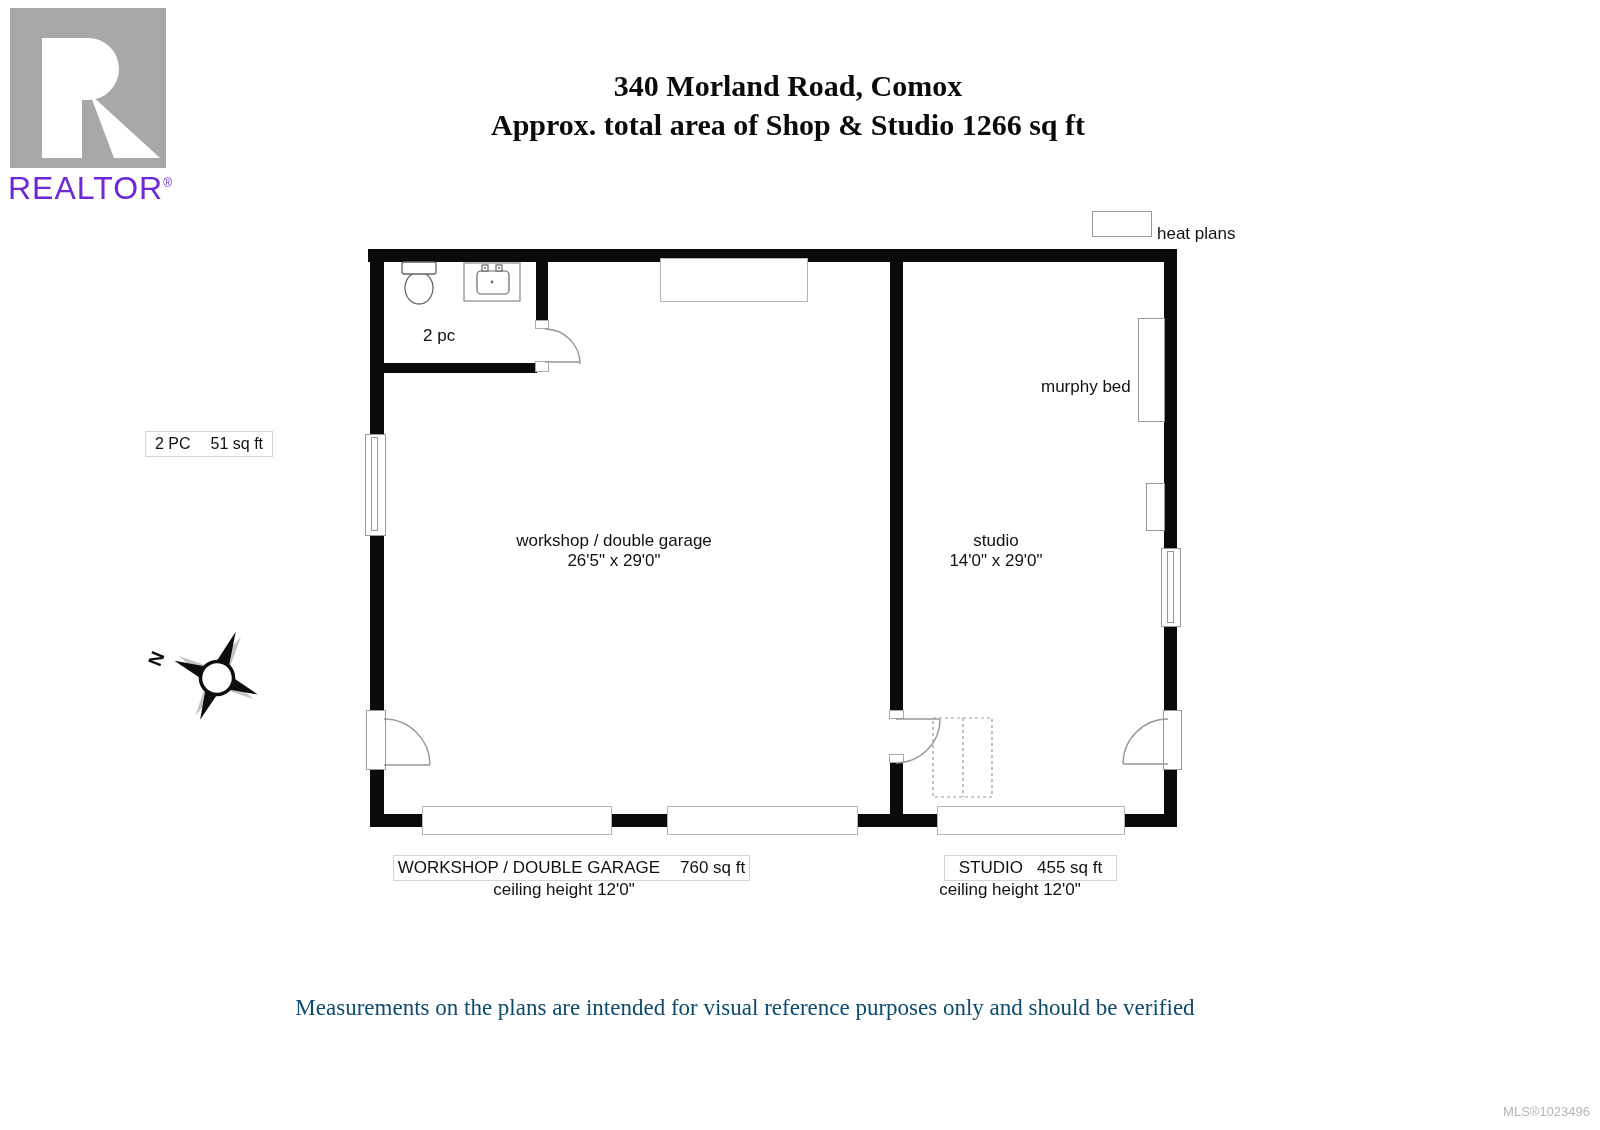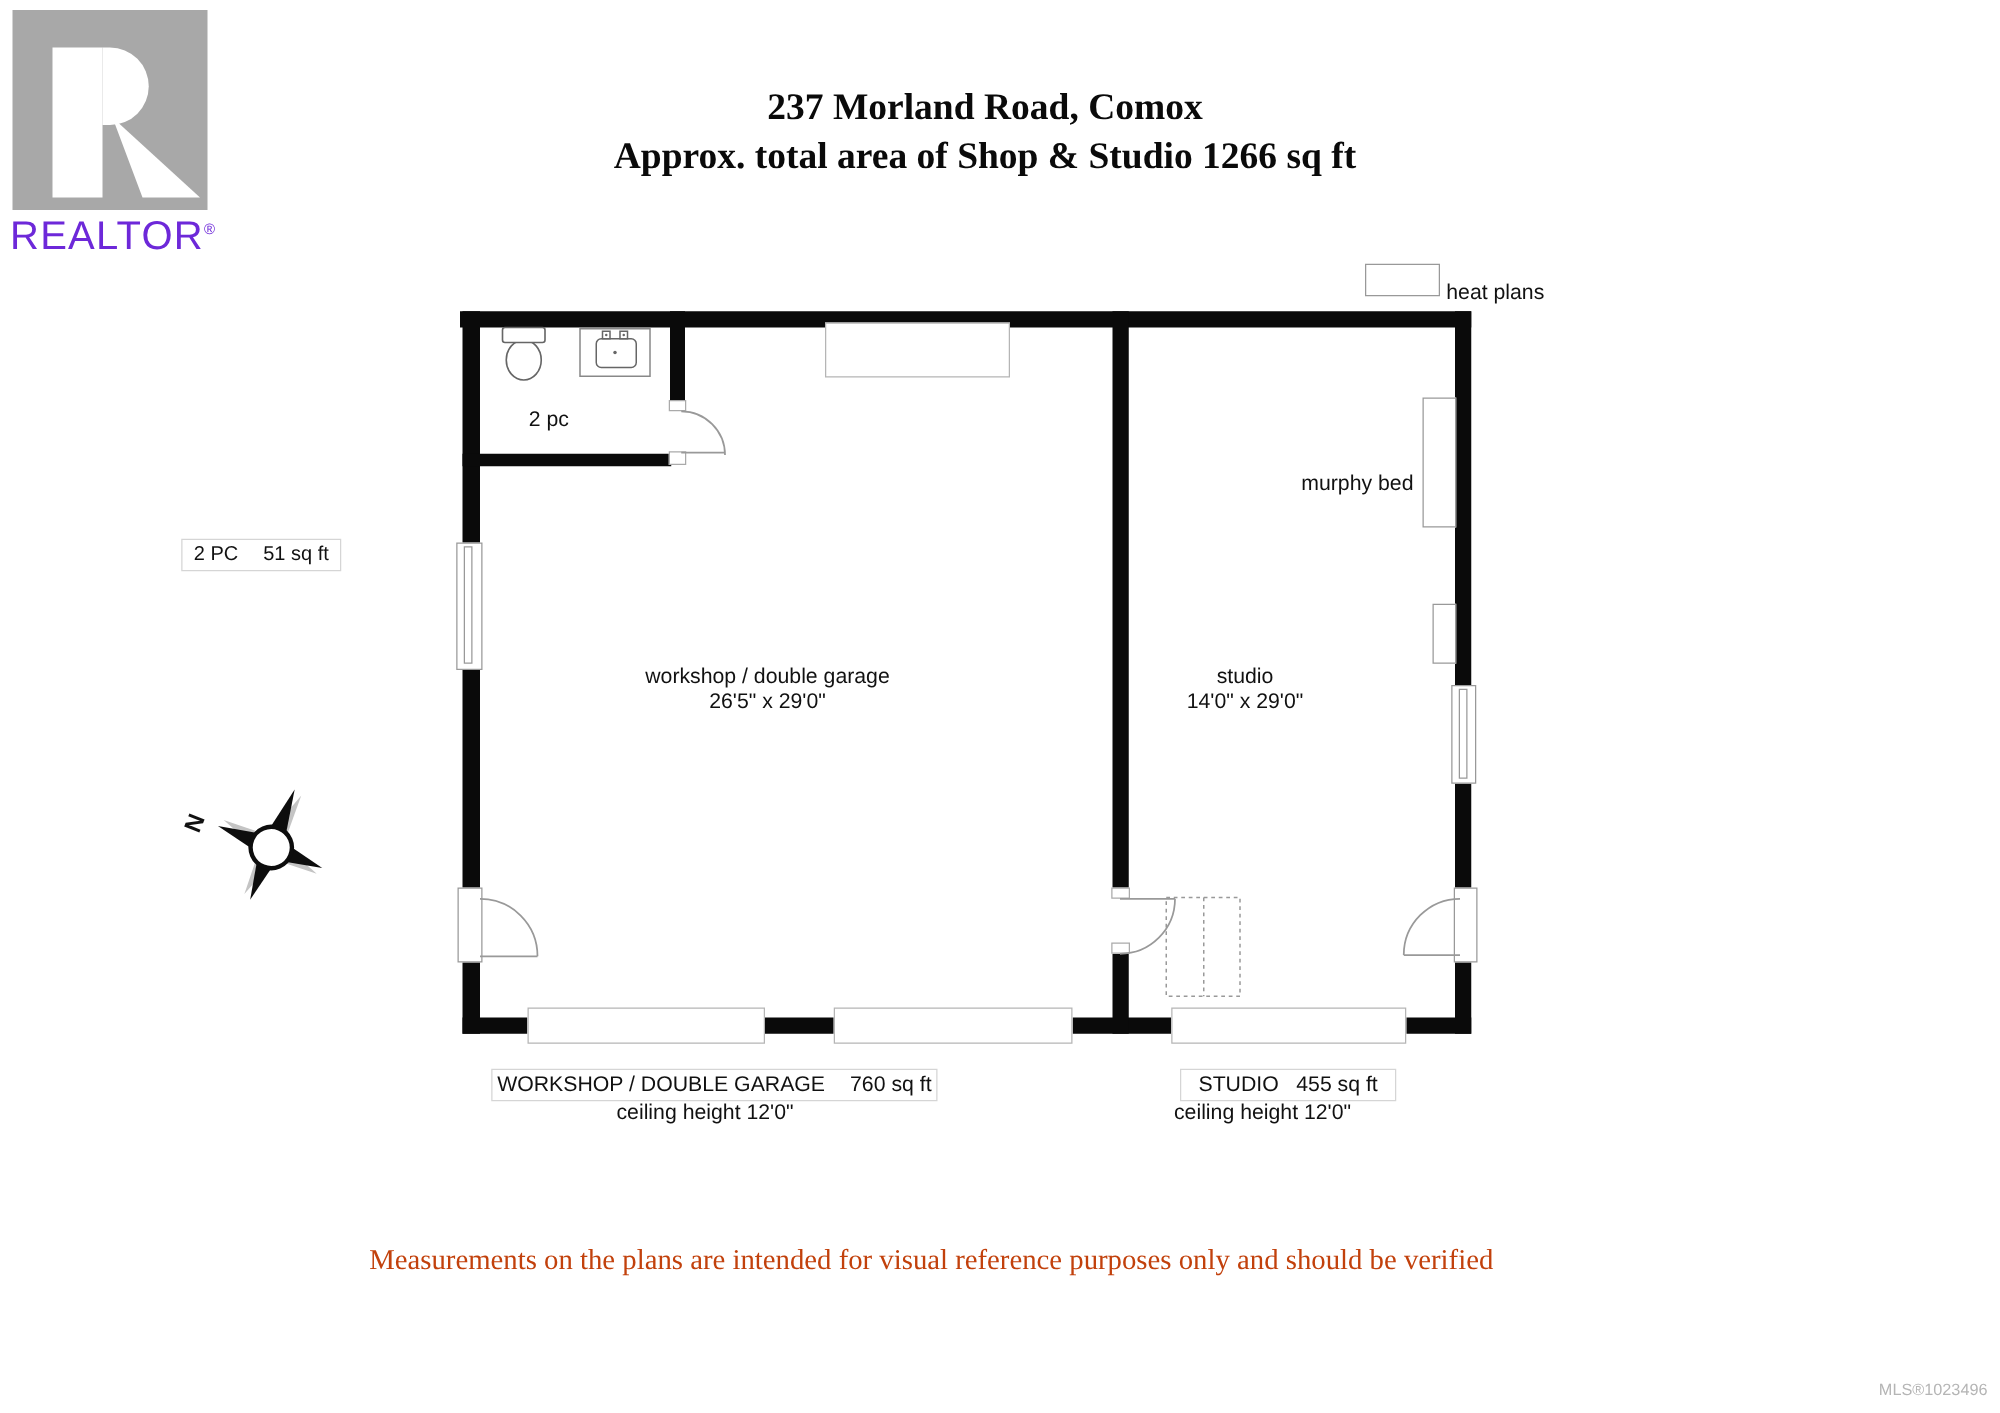--- a/index.html
+++ b/index.html
@@ -10,21 +10,21 @@
   .fixture.lt{border-color:#b5b5b5;}
   .jamb{position:absolute;background:#ffffff;border:1px solid #aaa;box-sizing:border-box;}
   .lbl{position:absolute;font-size:17px;line-height:20px;color:#111;white-space:nowrap;}
   .center{text-align:center;}
   .boxlbl{position:absolute;border:1px solid #d5d5d5;box-sizing:border-box;display:flex;
           align-items:center;justify-content:center;font-size:17px;color:#111;background:#fff;}
   .boxlbl .gap{display:inline-block;width:20px;}
   #title-block{position:absolute;left:8px;top:66px;width:1560px;text-align:center;
                font-family:"Liberation Serif",serif;font-weight:bold;font-size:30px;line-height:39px;color:#0a0a0a;}
   #disclaimer{position:absolute;left:0;top:995px;width:1490px;text-align:center;
-              font-family:"Liberation Serif",serif;font-size:23px;color:#c2410c;}
+              font-family:"Liberation Serif",serif;font-size:23px;color:#0c4a6e;}
   #mls{position:absolute;right:10px;top:1104px;font-size:13px;color:#b5b5b5;text-align:right;}
   #logo-box{position:absolute;left:10px;top:8px;width:156px;height:160px;background:#a8a8a8;}
   #logo-brand{position:absolute;left:8px;top:170px;width:175px;font-size:32px;letter-spacing:1px;
               color:#6d28d9;font-weight:400;}
   #logo-brand sup{font-size:12px;}
   #svg-overlay{position:absolute;left:0;top:0;pointer-events:none;}
   #compass-n{position:absolute;left:150px;top:648px;font-size:19px;font-weight:600;
              transform:rotate(-68deg);color:#111;}
 </style>
 </head>
@@ -35,21 +35,21 @@
   <div id="logo-box">
     <svg width="156" height="160" viewBox="0 0 156 160">
       <rect x="32" y="30" width="40" height="120" fill="#ffffff"></rect>
       <path d="M72,30 L78,30 A31,31 0 0 1 78,92 L72,92 Z" fill="#ffffff"></path>
       <polygon points="80,86 150,150 104,150" fill="#ffffff"></polygon>
     </svg>
   </div>
   <div id="logo-brand"><span>REALTOR</span><sup>®</sup></div>
 
   <div id="title-block">
-    <div>237 Morland Road, Comox</div>
+    <div>340 Morland Road, Comox</div>
     <div>Approx. total area of Shop &amp; Studio 1266 sq ft</div>
   </div>
 
   <div class="wall" style="left:368px;top:249px;width:809px;height:13px;"></div>
   <div class="wall" style="left:370px;top:249px;width:14px;height:186px;"></div>
   <div class="wall" style="left:370px;top:535px;width:14px;height:177px;"></div>
   <div class="wall" style="left:370px;top:768px;width:14px;height:59px;"></div>
   <div class="wall" style="left:1164px;top:249px;width:13px;height:300px;"></div>
   <div class="wall" style="left:1164px;top:626px;width:13px;height:86px;"></div>
   <div class="wall" style="left:1164px;top:768px;width:13px;height:59px;"></div>

